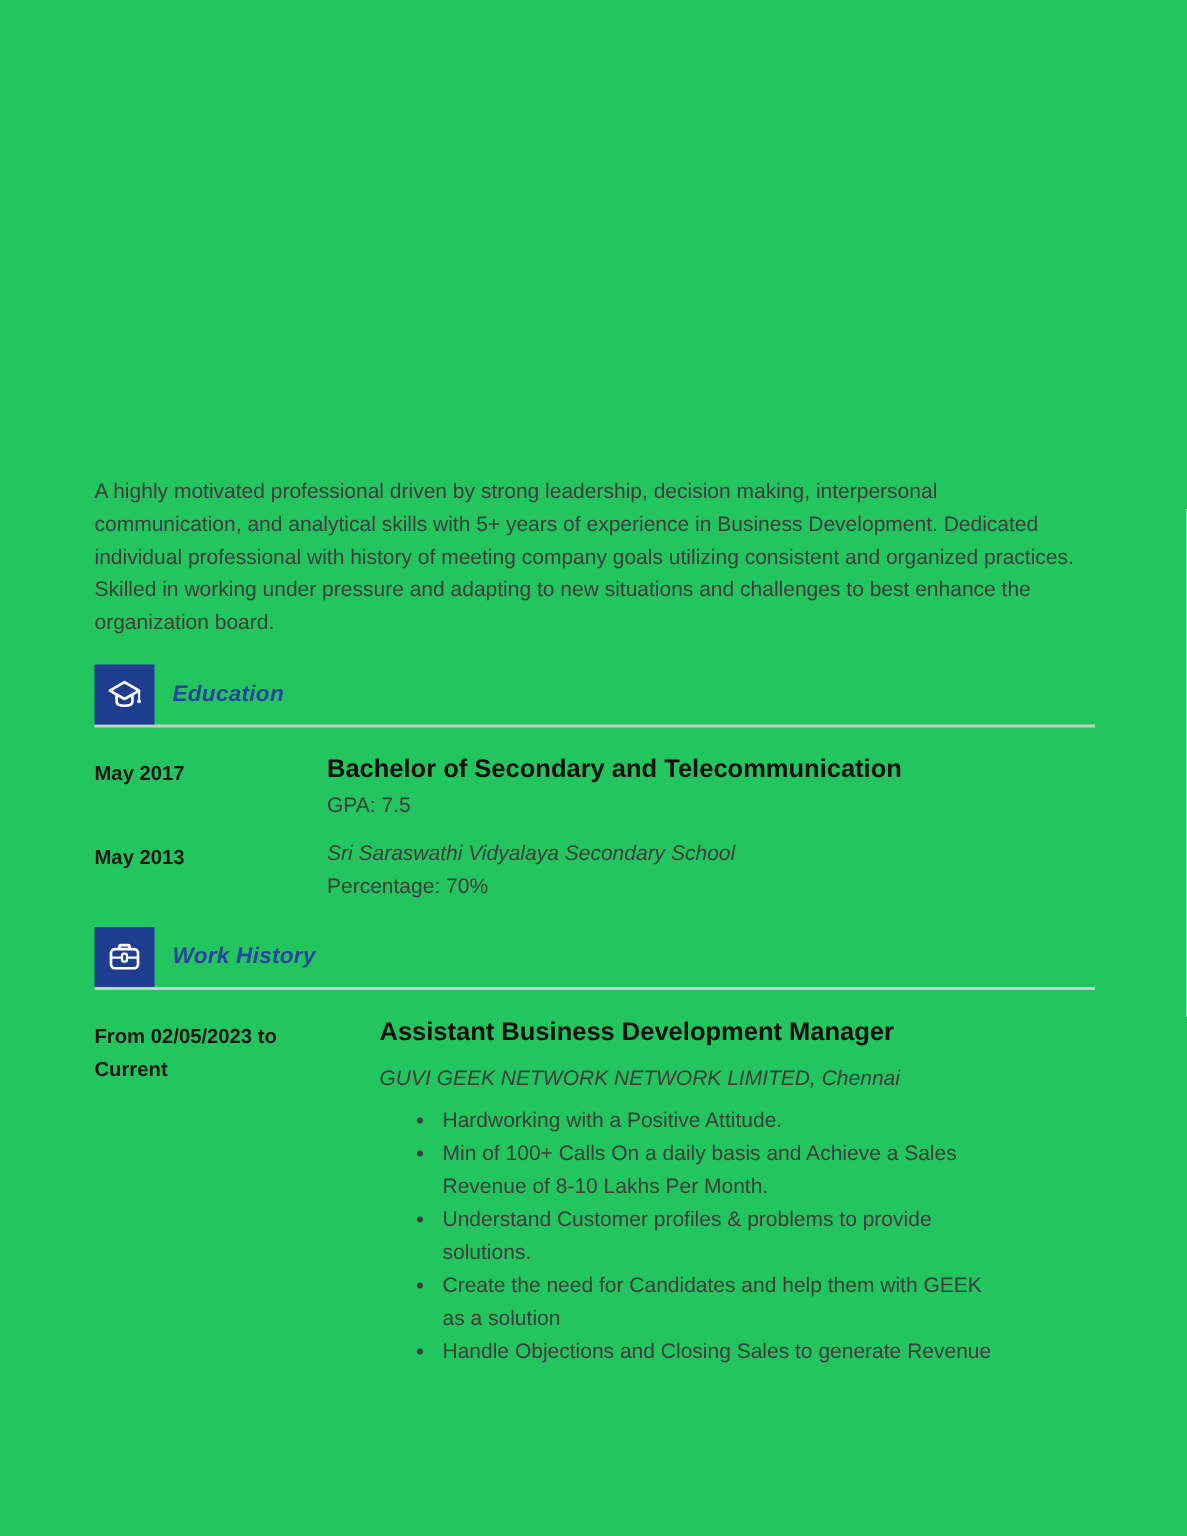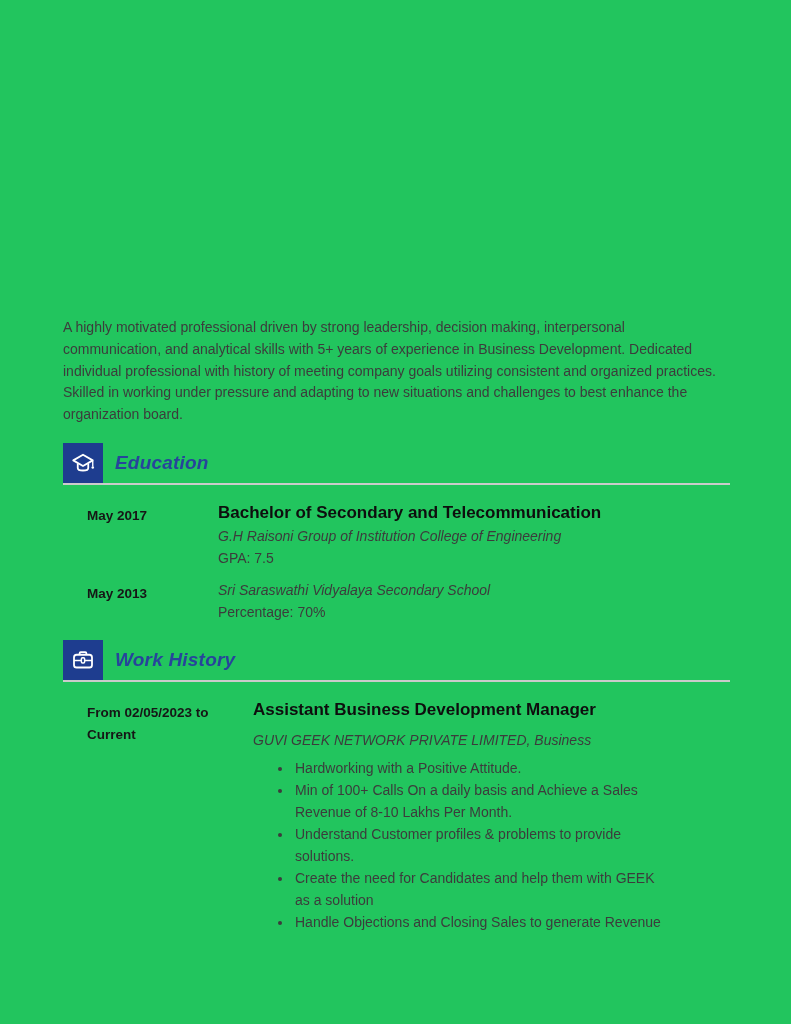--- a/index.html
+++ b/index.html
@@ -38,21 +38,21 @@
     width: 40px;
     height: 40px;
     background: #1e3d8f;
     display: flex;
     align-items: center;
     justify-content: center;
   }
   .section-icon svg { display: block; }
   .section-title {
     color: #27449b;
-    font-size: 19px;
+    font-size: 15px;
     font-weight: bold;
     font-style: italic;
     letter-spacing: 0.2px;
   }
   .section-rule {
     border: none;
     border-top: 2px solid #cbcbcb;
     margin: 0;
   }
 
@@ -64,21 +64,20 @@
   .edu-entry { grid-template-columns: 155px 1fr; }
   .edu-entry + .edu-entry { margin-top: 10px; }
   .work-entry { grid-template-columns: 190px 1fr; }
 
   .entry-date {
     font-weight: bold;
     color: #161616;
     font-size: 13.5px;
     line-height: 22px;
     padding-top: 4px;
-    margin-left: 24px;
   }
   .work-entry .entry-date { width: 140px; }
 
   .entry-title {
     font-size: 17px;
     font-weight: bold;
     color: #0e0e0e;
     line-height: 24px;
   }
   .entry-sub {
@@ -123,21 +122,20 @@
         </svg>
       </span>
       <span class="section-title">Education</span>
     </div>
     <hr class="section-rule">
 
     <div class="entry edu-entry">
       <div class="entry-date">May 2017</div>
       <div>
         <div class="entry-title">Bachelor of Secondary and Telecommunication</div>
-        <div class="entry-sub">G.H Raisoni Group of Institution College of Engineering</div>
         <div class="entry-detail">GPA: 7.5</div>
       </div>
     </div>
 
     <div class="entry edu-entry">
       <div class="entry-date">May 2013</div>
       <div>
         <div class="entry-sub">Sri Saraswathi Vidyalaya Secondary School</div>
         <div class="entry-detail">Percentage: 70%</div>
       </div>
@@ -153,21 +151,21 @@
         </svg>
       </span>
       <span class="section-title">Work History</span>
     </div>
     <hr class="section-rule">
 
     <div class="entry work-entry">
       <div class="entry-date">From 02/05/2023 to Current</div>
       <div>
         <div class="entry-title">Assistant Business Development Manager</div>
-        <div class="entry-sub">GUVI GEEK NETWORK PRIVATE LIMITED, Business</div>
+        <div class="entry-sub">GUVI GEEK NETWORK NETWORK LIMITED, Chennai</div>
         <ul class="bullet-list">
           <li>Hardworking with a Positive Attitude.</li>
           <li>Min of 100+ Calls On a daily basis and Achieve a Sales Revenue of 8-10 Lakhs Per Month.</li>
           <li>Understand Customer profiles &amp; problems to provide solutions.</li>
           <li>Create the need for Candidates and help them with GEEK as a solution</li>
           <li>Handle Objections and Closing Sales to generate Revenue</li>
         </ul>
       </div>
     </div>
 

